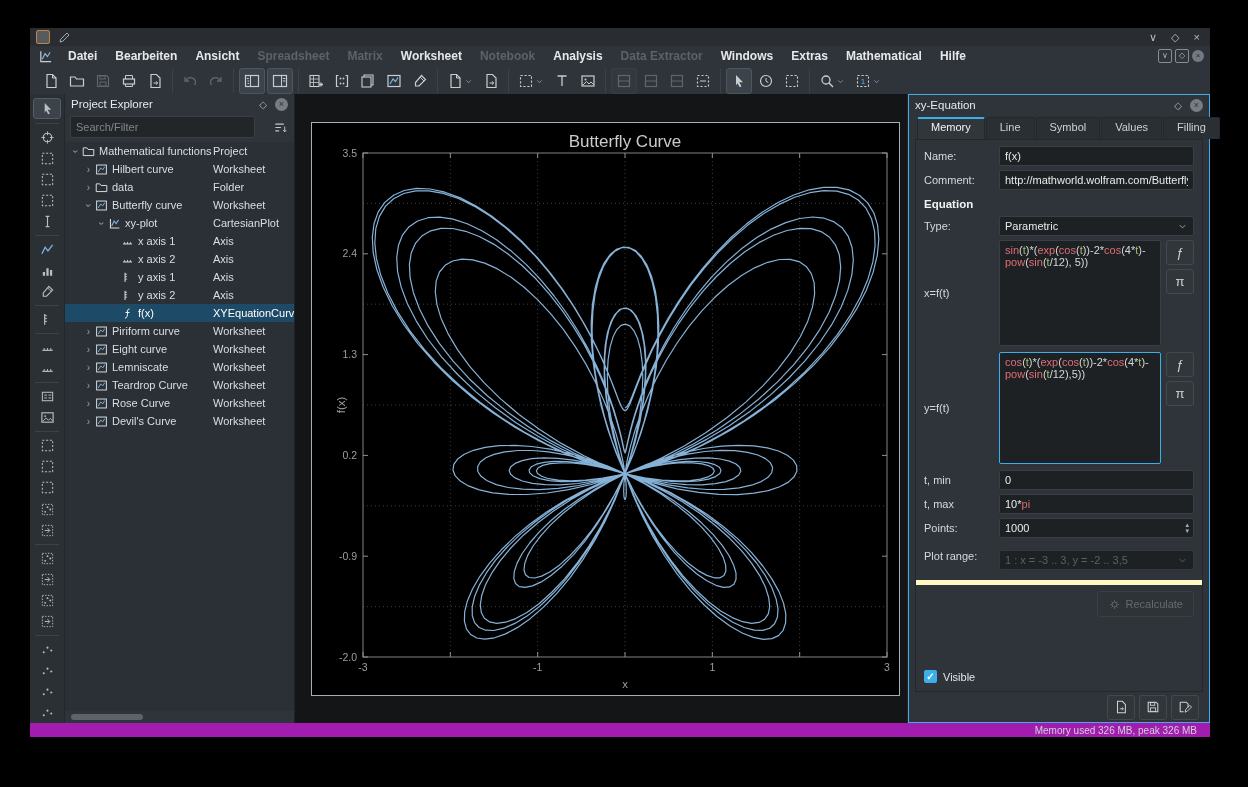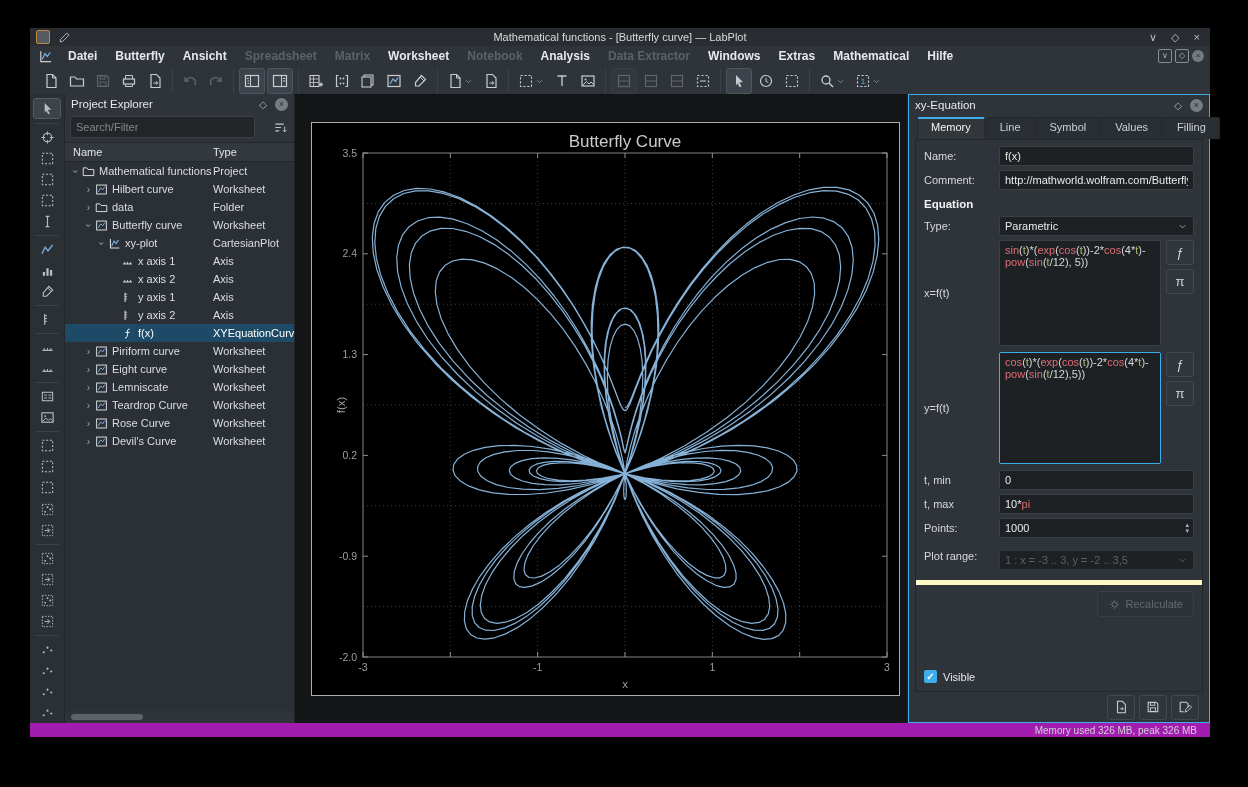--- a/index.html
+++ b/index.html
@@ -283,35 +283,34 @@
 
 <div class="app">
 
   <div class="titlebar">
     <div class="tb-left">
       <span class="app-icon"></span>
       <svg class="icon-svg" width="13" height="13" viewBox="0 0 16 16" style="color:#b7bcc0">
           <use href="#sy-pencil"></use>
         </svg>
     </div>
-    <div class="title-text">Mathematical functions - [Butterfly curve] — LabPlot</div>
     <div class="win-controls">
       <span>∨</span>
       <span>◇</span>
       <span>×</span>
     </div>
   </div>
 
   <div class="menubar">
     <svg class="logo icon-svg" width="15" height="15" viewBox="0 0 16 16" style="color:#c9cdd1">
         <use href="#sy-plot"></use>
       </svg>
     <div id="menu-items" style="display:flex">
         <span class="menu-item">Datei</span>
-        <span class="menu-item">Butterfly</span>
+        <span class="menu-item">Bearbeiten</span>
         <span class="menu-item">Ansicht</span>
         <span class="menu-item disabled">Spreadsheet</span>
         <span class="menu-item disabled">Matrix</span>
         <span class="menu-item">Worksheet</span>
         <span class="menu-item disabled">Notebook</span>
         <span class="menu-item">Analysis</span>
         <span class="menu-item disabled">Data Extractor</span>
         <span class="menu-item">Windows</span>
         <span class="menu-item">Extras</span>
         <span class="menu-item">Mathematical</span>
@@ -660,24 +659,20 @@
           <span class="dh-close">×</span>
         </span>
       </div>
       <div class="search-row">
         <input class="search-input" placeholder="Search/Filter" style="">
         <span class="filter-btn">
           <svg class="icon-svg" width="15" height="15" viewBox="0 0 16 16">
               <use href="#sy-filter"></use>
             </svg>
         </span>
-      </div>
-      <div class="tree-header">
-        <span class="col-name">Name</span>
-        <span class="col-type">Type</span>
       </div>
       <div class="tree-body" id="tree-body">
           <div class="tree-row" style="padding-left:5px">
             <span class="exp open">›</span>
             <span class="t-icon">
               <svg class="icon-svg" width="13" height="13" viewBox="0 0 16 16">
                 <use href="#sy-folder"></use>
               </svg>
             </span>
       <span>Mathematical functions</span>

